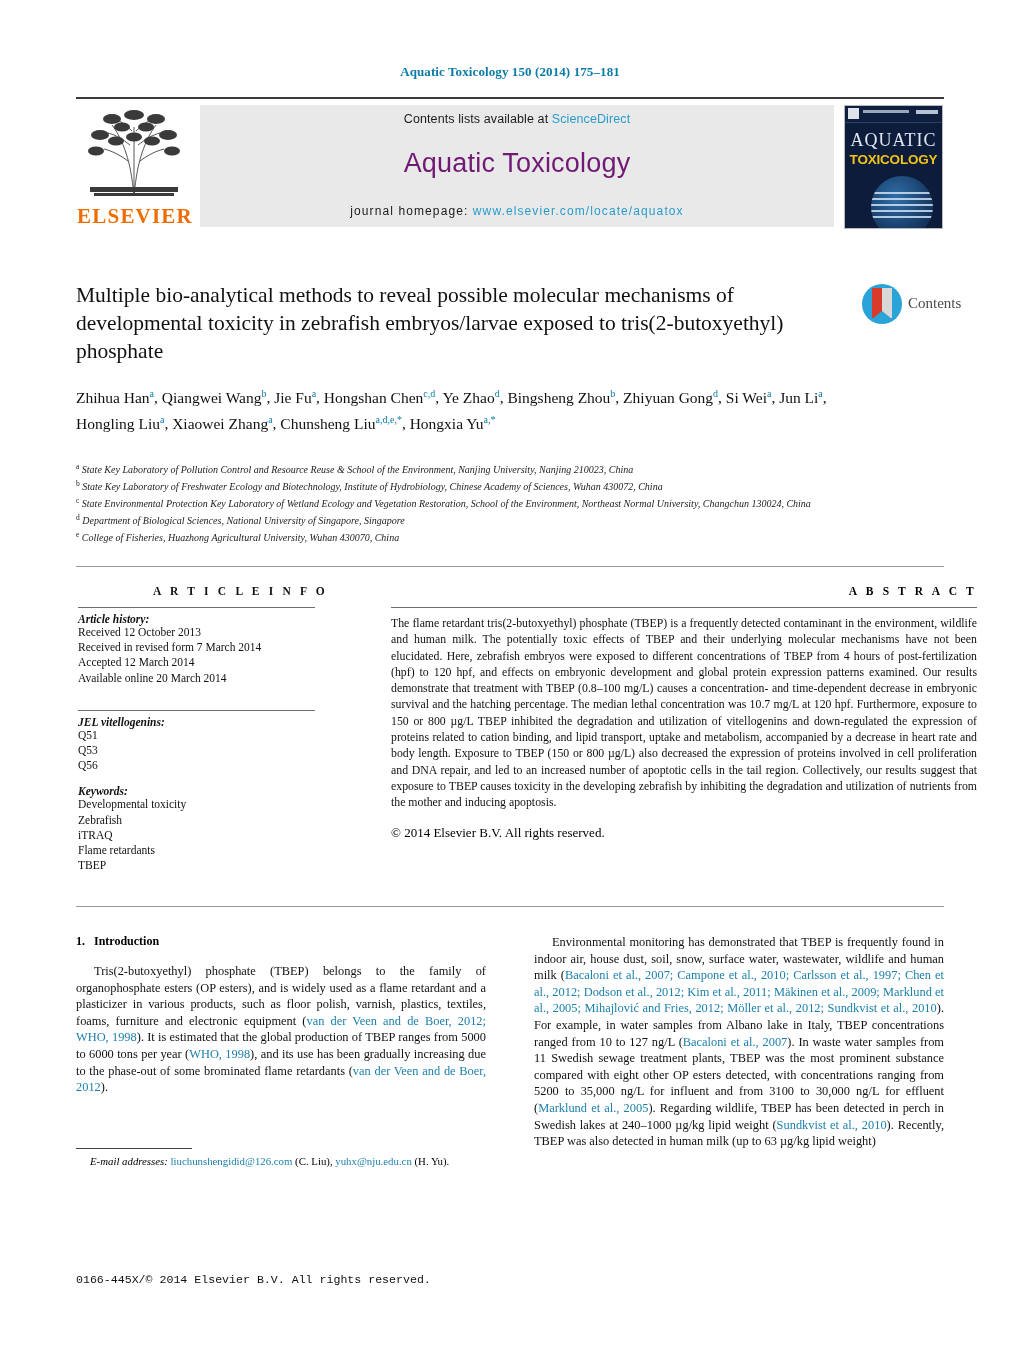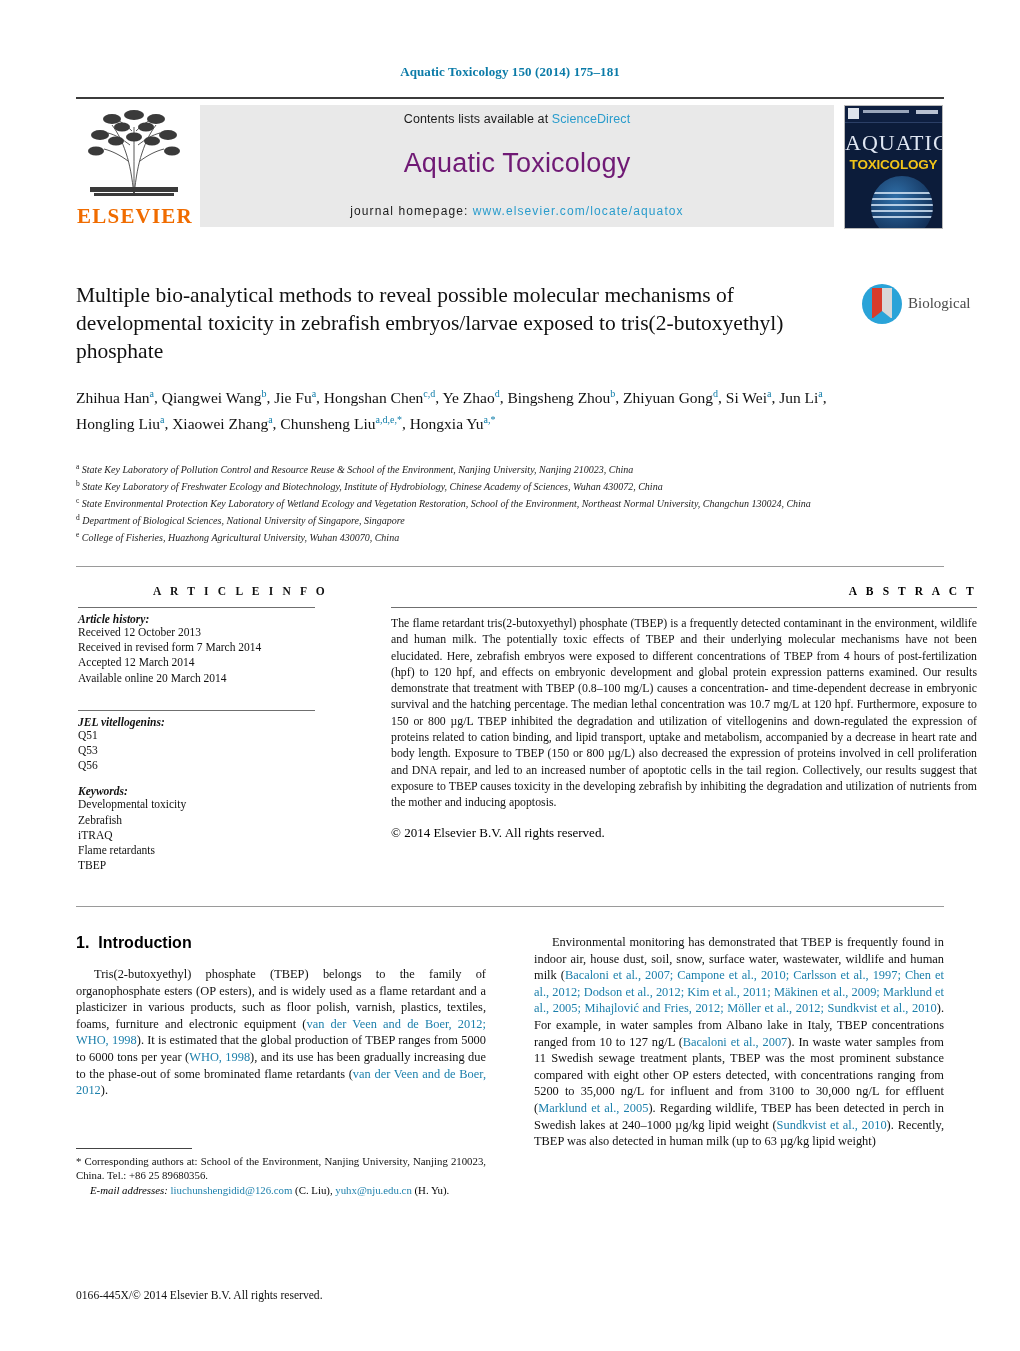--- a/index.html
+++ b/index.html
@@ -146,21 +146,21 @@
   .cover-topbar .tiny-text2 {
     position: absolute;
     right: 4px; top: 4px;
     width: 22px; height: 4px;
     background: #b9c2d2;
   }
   .cover-aquatic {
     text-align: center;
     color: #dfe6f2;
     font-family: "Liberation Serif", serif;
-    font-size: 22px;
+    font-size: 18px;
     letter-spacing: 1px;
     margin-top: 7px;
   }
   .cover-tox {
     text-align: center;
     color: #f0c419;
     font-family: "Liberation Sans", sans-serif;
     font-weight: bold;
     font-size: 13.5px;
     letter-spacing: -0.2px;
@@ -368,22 +368,22 @@
     left: 76px;
     width: 410px;
   }
   .body-right {
     position: absolute;
     top: 934px;
     left: 534px;
     width: 410px;
   }
   .sec-heading {
-    font-family: Liberation Sans, sans-serif;
-    font-size: 16px;
+    font-family: Liberation Serif, serif;
+    font-size: 12px;
     font-weight: bold;
     margin: 0 0 14px 0;
   }
   .sec-heading .num { margin-right: 9px; }
   .body-p {
     font-family: "Liberation Serif", serif;
     font-size: 12.4px;
     line-height: 16.6px;
     text-align: justify;
     text-indent: 18px;
@@ -427,25 +427,24 @@
     top: 1272px;
     width: 430px;
   }
   .doi-link {
     font-family: "Liberation Serif", serif;
     font-size: 11.6px;
     color: #1b7fab;
     line-height: 15px;
   }
   .issn-line {
-    font-family: Liberation Serif, serif;
+    font-family: Liberation Mono, monospace;
     font-size: 11.6px;
     color: #111;
     line-height: 15px;
-    margin-top: 16px;
   }
 </style>
 </head>
 <body>
 
 <div class="page">
 
   <div class="running-head">Aquatic Toxicology 150 (2014) 175–181</div>
 
   <div class="masthead">
@@ -517,21 +516,21 @@
 
     </div>
   </div>
 
   <div class="crossmark">
     <div class="cm-circle">
       <div class="cm-book"></div>
       <div class="cm-book-red"></div>
       <div class="cm-book-notch"></div>
     </div>
-    <div class="cm-text">Biological</div>
+    <div class="cm-text">Contents</div>
   </div>
 
   <h1 class="article-title">Multiple bio-analytical methods to reveal possible molecular mechanisms of developmental toxicity in zebrafish embryos/larvae exposed to tris(2-butoxyethyl) phosphate</h1>
 
   <div class="authors"><span>Zhihua Han</span><sup>a</sup>, <span>Qiangwei Wang</span><sup>b</sup>, <span>Jie Fu</span><sup>a</sup>, <span>Hongshan Chen</span><sup>c,d</sup>, <span>Ye Zhao</span><sup>d</sup>, <span>Bingsheng Zhou</span><sup>b</sup>, <span>Zhiyuan Gong</span><sup>d</sup>, <span>Si Wei</span><sup>a</sup>, <span>Jun Li</span><sup>a</sup>, <span>Hongling Liu</span><sup>a</sup>, <span>Xiaowei Zhang</span><sup>a</sup>, <span>Chunsheng Liu</span><sup>a,d,e,*</sup>, <span>Hongxia Yu</span><sup>a,*</sup></div>
 
   <div class="affiliations">
       <div><sup>a</sup> State Key Laboratory of Pollution Control and Resource Reuse &amp; School of the Environment, Nanjing University, Nanjing 210023, China</div>
       <div><sup>b</sup> State Key Laboratory of Freshwater Ecology and Biotechnology, Institute of Hydrobiology, Chinese Academy of Sciences, Wuhan 430072, China</div>
       <div><sup>c</sup> State Environmental Protection Key Laboratory of Wetland Ecology and Vegetation Restoration, School of the Environment, Northeast Normal University, Changchun 130024, China</div>
@@ -585,21 +584,20 @@
     </div>
     <p class="body-p">Tris(2-butoxyethyl) phosphate (TBEP) belongs to the family of organophosphate esters (OP esters), and is widely used as a flame retardant and a plasticizer in various products, such as floor polish, varnish, plastics, textiles, foams, furniture and electronic equipment (<span class="ref">van der Veen and de Boer, 2012; WHO, 1998</span>). It is estimated that the global production of TBEP ranges from 5000 to 6000 tons per year (<span class="ref">WHO, 1998</span>), and its use has been gradually increasing due to the phase-out of some brominated flame retardants (<span class="ref">van der Veen and de Boer, 2012</span>).</p>
   </div>
 
   <div class="body-right">
     <p class="body-p">Environmental monitoring has demonstrated that TBEP is frequently found in indoor air, house dust, soil, snow, surface water, wastewater, wildlife and human milk (<span class="ref">Bacaloni et al., 2007; Campone et al., 2010; Carlsson et al., 1997; Chen et al., 2012; Dodson et al., 2012; Kim et al., 2011; Mäkinen et al., 2009; Marklund et al., 2005; Mihajlović and Fries, 2012; Möller et al., 2012; Sundkvist et al., 2010</span>). For example, in water samples from Albano lake in Italy, TBEP concentrations ranged from 10 to 127 ng/L (<span class="ref">Bacaloni et al., 2007</span>). In waste water samples from 11 Swedish sewage treatment plants, TBEP was the most prominent substance compared with eight other OP esters detected, with concentrations ranging from 5200 to 35,000 ng/L for influent and from 3100 to 30,000 ng/L for effluent (<span class="ref">Marklund et al., 2005</span>). Regarding wildlife, TBEP has been detected in perch in Swedish lakes at 240–1000 µg/kg lipid weight (<span class="ref">Sundkvist et al., 2010</span>). Recently, TBEP was also detected in human milk (up to 63 µg/kg lipid weight)</p>
   </div>
 
   <div class="footnotes">
     <div class="fn-rule"></div>
-    <div class="fn-text">* Corresponding authors at: School of the Environment, Nanjing University, Nanjing 210023, China. Tel.: +86 25 89680356.</div>
     <div class="fn-email">
       <span class="lbl">E-mail addresses:</span>
       <span class="mail">liuchunshengidid@126.com</span>
       <span>(C. Liu),</span>
       <span class="mail">yuhx@nju.edu.cn</span>
       <span>(H. Yu).</span>
     </div>
   </div>
 
   <div class="doi-block">

